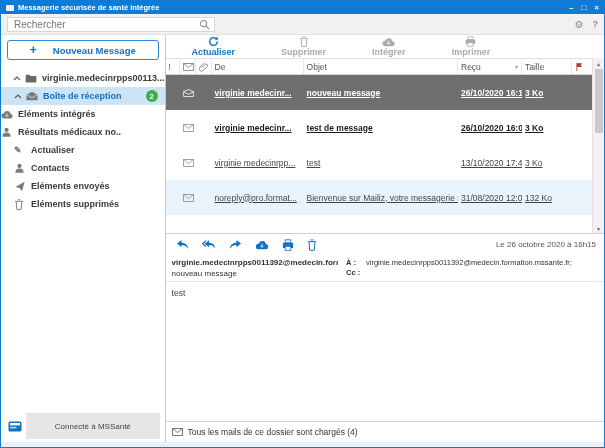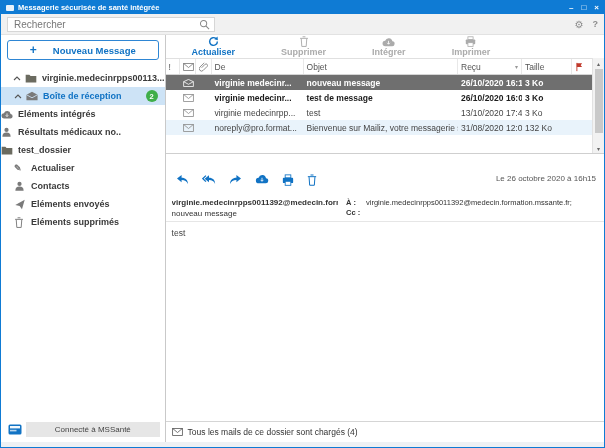--- a/index.html
+++ b/index.html
@@ -38,55 +38,55 @@
   .ind2{padding-left:13px;}
   .ind3{}
   .tree-row.selected{background:#cde3f6;color:#1173c4;}
   .chev{flex:0 0 8px;color:#555;display:flex;}
   .tree-ico{flex:0 0 13px;display:flex;color:#6b6b60;}
   .tree-ico.gray{color:#7a7a7a;}
   .badge{margin-left:auto;margin-right:7px;flex:0 0 12px;height:12px;background:#3fae49;color:#fff;border-radius:50%;
     font-size:7.5px;font-weight:bold;display:flex;align-items:center;justify-content:center;}
 
   .sidebar-footer{flex:0 0 22px;display:flex;align-items:center;gap:4px;padding:0 5px 3px 7px;}
-  .conn-pill{flex:1;height:15px;background:#e6e6e6;color:#444;font-size:8px;display:flex;align-items:center;justify-content:center;cursor:pointer;}
+  .conn-pill{flex:1;height:26px;background:#e6e6e6;color:#444;font-size:8px;display:flex;align-items:center;justify-content:center;cursor:pointer;}
 
   
   .content{flex:1;display:flex;flex-direction:column;border-left:1px solid #c9c9c9;min-width:0;min-height:0;}
   .toolbar{flex:0 0 23px;display:flex;align-items:center;padding-left:26px;gap:46px;background:#fff;}
   .tool{display:flex;align-items:center;font-size:9px;font-weight:bold;cursor:pointer;flex-direction:column;}
   .tool.enabled{color:#1173c4;}
   .tool.disabled{color:#ababab;cursor:default;}
   .tool svg{display:block;}
 
   .list-block{position:relative;flex:0 0 auto;border-bottom:1px solid #cfcfcf;}
   .grid-cols{display:grid;grid-template-columns:14px 16px 16px 92px 1fr 64px 50px 20px;padding-right:12px;}
   .list-header{height:17px;align-items:center;border-top:1px solid #e0e0e0;border-bottom:1px solid #d5d5d5;font-size:8.5px;color:#555;}
   .list-header>div{border-right:1px solid #e8e8e8;height:100%;display:flex;align-items:center;padding-left:3px;gap:2px;}
   .list-header>div:last-child{border-right:none;}
   .sort-caret{color:#999;font-size:6px;margin-left:auto;margin-right:3px;}
   .hdr-ico{color:#777;display:flex;}
   .flag-red{color:#c0392b;display:flex;}
 
-  .msg-row{height:15px;align-items:center;font-size:8.5px;color:#444;cursor:pointer;background:#fff;}
+  .msg-row{height:35px;align-items:center;font-size:8.5px;color:#444;cursor:pointer;background:#fff;text-decoration:underline;}
   .msg-row .cell{overflow:hidden;white-space:nowrap;padding-left:3px;}
   .msg-row .icon-cell{display:flex;align-items:center;color:#8a8a8a;}
   .msg-row.selected{background:#6f6f6f;color:#fff;font-weight:bold;}
   .msg-row.selected .icon-cell{color:#fff;}
   .msg-row.unread{font-weight:bold;color:#1c1c1c;}
   .msg-row.alt{background:#e9f3fb;}
   .empty-rows{height:18px;background:#fff;}
 
   .vscroll{position:absolute;top:0;right:0;bottom:0;width:12px;background:#f2f2f2;border-left:1px solid #e2e2e2;
     display:flex;flex-direction:column;align-items:center;color:#666;}
   .scroll-btn{flex:0 0 10px;font-size:6px;display:flex;align-items:center;justify-content:center;cursor:pointer;width:100%;}
   .scroll-btn.bottom{margin-top:auto;}
   .thumb{width:8px;height:64px;background:#c9c9c9;margin:1px 0;cursor:grab;}
 
-  .reading-toolbar{flex:0 0 21px;display:flex;align-items:flex-start;gap:13px;padding:0 8px 0 10px;color:#1173c4;margin-top:20px;}
+  .reading-toolbar{flex:0 0 21px;display:flex;align-items:center;gap:13px;padding:0 8px 0 10px;color:#1173c4;}
   .rt-icon{display:flex;cursor:pointer;}
   .reading-date{margin-left:auto;color:#555;font-size:8px;}
 
   .reading-header{flex:0 0 27px;display:flex;gap:8px;padding:3px 8px 2px 6px;border-bottom:1px solid #e6e6e6;font-size:8px;}
   .rh-left{flex:1;min-width:0;}
   .sender{font-weight:bold;color:#333;white-space:nowrap;overflow:hidden;}
   .subject{color:#333;margin-top:2px;}
   .rh-right{flex:0 0 250px;font-size:7.5px;min-width:0;}
   .addr-row{display:flex;gap:4px;line-height:10px;}
   .addr-label{font-weight:bold;flex:0 0 16px;}
@@ -181,28 +181,20 @@
         <div class="tree-row ind3">
           <span class="tree-ico gray">
             <svg width="11" height="11" viewBox="0 0 12 12">
                 <circle cx="6" cy="3.2" r="2.3" fill="currentColor"></circle>
                 <path d="M1.5 10.5a4.5 4.5 0 0 1 9 0z" fill="currentColor"></path>
               </svg>
           </span>
           <span class="lbl">Résultats médicaux no..</span>
         </div>
 
-        <div class="tree-row ind3">
-          <span class="tree-ico">
-            <svg width="12" height="9" viewBox="0 0 14 11">
-                <path d="M.5 1h4.5L6.5 2.5h7V10.5H.5z" fill="currentColor"></path>
-              </svg>
-          </span>
-          <span class="lbl">test_dossier</span>
-        </div>
 
         <div class="tree-row ind2">
           <span class="tree-ico gray">✎</span>
           <span class="lbl">Actualiser</span>
         </div>
 
         <div class="tree-row ind2">
           <span class="tree-ico gray">
             <svg width="11" height="11" viewBox="0 0 12 12">
                 <circle cx="6" cy="3.2" r="2.3" fill="currentColor"></circle>

